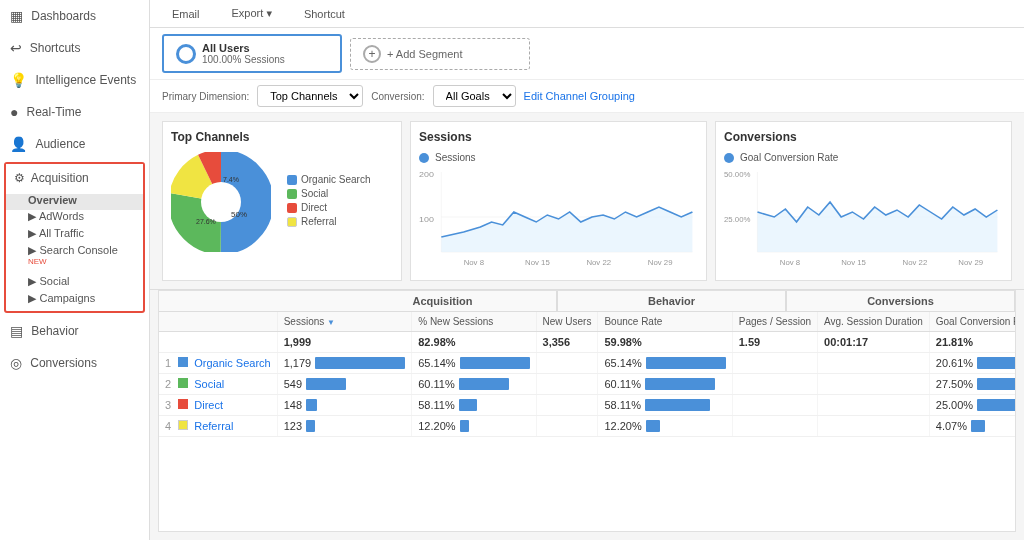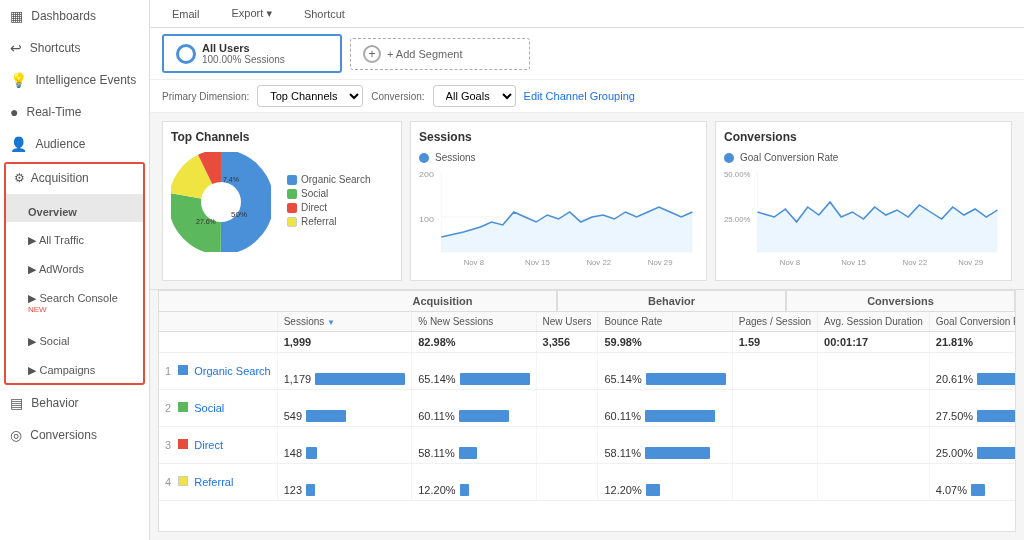--- a/index.html
+++ b/index.html
@@ -8,21 +8,21 @@
     
     #sidebar { width: 150px; background: #fff; border-right: 1px solid #ddd; display: flex; flex-direction: column; flex-shrink: 0; overflow-y: auto; }
     .sidebar-search { padding: 8px; border-bottom: 1px solid #eee; }
     .sidebar-search input { width: 100%; padding: 4px 8px; border: 1px solid #ccc; border-radius: 3px; font-size: 11px; color: #666; }
     .sidebar-item { display: flex; align-items: center; padding: 8px 10px; cursor: pointer; color: #555; font-size: 12px; }
     .sidebar-item .icon { margin-right: 8px; font-size: 14px; }
     .acquisition-section { border: 2px solid #e74c3c; border-radius: 3px; margin: 2px 4px; }
     .acquisition-header { display: flex; align-items: center; padding: 7px 8px; cursor: pointer; color: #555; font-size: 12px; background: #fff; }
     .acquisition-header .icon { margin-right: 6px; }
     .sub-items { padding: 2px 0; }
-    .sub-item { padding: 12px 10px 4px 22px; color: #555; font-size: 11px; cursor: pointer; }
+    .sub-item { padding: 0 10px 4px 22px; color: #555; font-size: 11px; cursor: pointer; }
     .sub-item.overview { background: #e8e8e8; font-weight: bold; padding-left: 22px; }
 
     
     #main { flex: 1; display: flex; flex-direction: column; overflow: hidden; }
     .top-bar { display: flex; align-items: center; padding: 4px 12px; border-bottom: 1px solid #ddd; background: #fff; gap: 12px; }
     .top-bar-btn { padding: 3px 10px; font-size: 11px; border: none; background: transparent; cursor: pointer; color: #555; }
 
     .segments-bar { display: flex; align-items: center; gap: 8px; padding: 6px 12px; background: #fff; border-bottom: 1px solid #eee; }
     .segment-pill { display: flex; align-items: center; gap: 6px; padding: 6px 12px; border: 2px solid #4a90d9; border-radius: 3px; min-width: 180px; }
     .segment-circle { width: 20px; height: 20px; border-radius: 50%; border: 3px solid #4a90d9; background: transparent; }
@@ -47,21 +47,21 @@
     .legend-item { display: flex; align-items: center; gap: 4px; margin-bottom: 3px; }
     .legend-dot { width: 10px; height: 10px; border-radius: 2px; flex-shrink: 0; }
 
     
     .table-section { background: #fff; border: 1px solid #e0e0e0; margin: 0 8px 8px 8px; overflow-y: auto; flex: 1; }
     .table-header-groups { display: flex; border-bottom: 1px solid #ddd; background: #f9f9f9; }
     .th-group { text-align: center; font-size: 11px; font-weight: bold; color: #555; padding: 4px 8px; border-right: 1px solid #ddd; }
     .data-table { width: 100%; border-collapse: collapse; font-size: 11px; }
     .data-table th { padding: 4px 6px; text-align: left; border-bottom: 1px solid #ddd; color: #555; font-size: 10px; font-weight: normal; border-right: 1px solid #f0f0f0; background: #f9f9f9; cursor: pointer; white-space: nowrap; }
     .data-table td { padding: 4px 6px; border-bottom: 1px solid #f0f0f0; border-right: 1px solid #f5f5f5; vertical-align: middle; white-space: nowrap; }
-    .bar-cell { display: flex; align-items: center; gap: 4px; margin-top: 16px; }
+    .bar-cell { display: flex; align-items: center; gap: 4px; }
     .bar { height: 12px; background: #4a90d9; border-radius: 1px; }
     .channel-link { color: #1a73e8; text-decoration: none; cursor: pointer; }
     .row-num { color: #999; margin-right: 4px; }
     .channel-color { display: inline-block; width: 10px; height: 10px; margin-right: 3px; }
     .sort-arrow { font-size: 8px; color: #4a90d9; }
     .total-row td { font-weight: bold; background: #fff; }
   </style>
 </head>
 <body>
 
@@ -88,22 +88,22 @@
     <span>Audience</span>
   </div>
 
   <div class="acquisition-section">
     <div class="acquisition-header">
       <span class="icon">⚙</span>
       <span>Acquisition</span>
     </div>
     <div class="sub-items">
       <div class="sub-item overview">Overview</div>
+      <div class="sub-item">▶ AdWords</div>
       <div class="sub-item">▶ All Traffic</div>
-      <div class="sub-item">▶ AdWords</div>
       <div class="sub-item">▶ Search Console <sup style="font-size:8px;color:#e74c3c">NEW</sup></div>
       <div class="sub-item">▶ Social</div>
       <div class="sub-item">▶ Campaigns</div>
     </div>
   </div>
 
   <div class="sidebar-item">
     <span class="icon">▤</span>
     <span>Behavior</span>
   </div>

